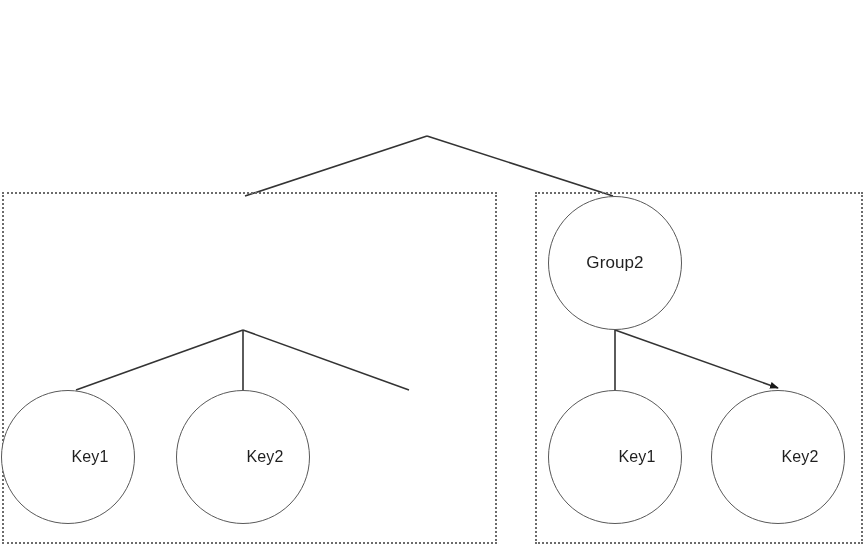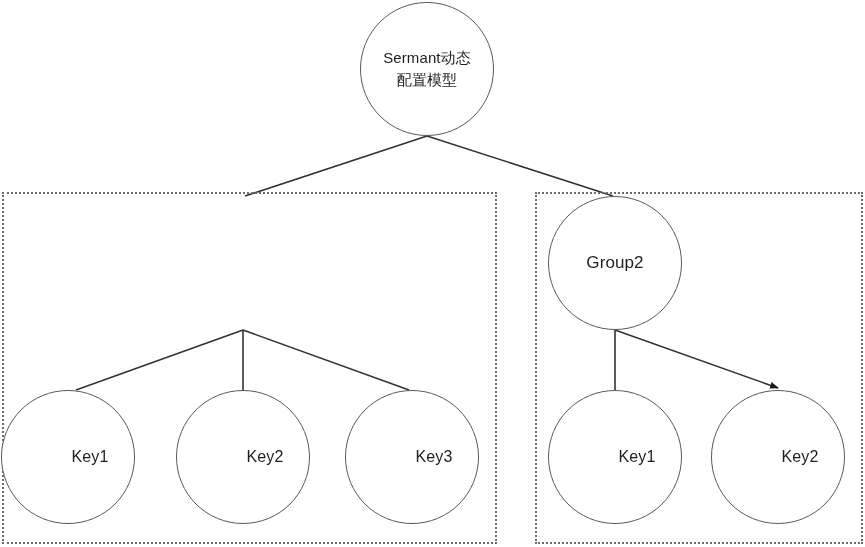--- a/index.html
+++ b/index.html
@@ -78,41 +78,34 @@
         <line x1="243" y1="330" x2="243" y2="390" stroke="#333333"></line>
         <line x1="243" y1="330" x2="409" y2="390" stroke="#333333"></line>
         <line x1="615" y1="330" x2="615" y2="390" stroke="#333333"></line>
         <line x1="615" y1="330" x2="778" y2="388" stroke="#333333" marker-end="url(#arrowhead)"></line>
       </g>
   </svg>
 
   <div class="group-box" id="box-0" style="left: 2px; top: 192px; width: 495px; height: 352px; border-color: rgb(107, 107, 107);"></div>
   <div class="group-box" id="box-1" style="left: 535px; top: 192px; width: 328px; height: 352px; border-color: rgb(107, 107, 107);"></div>
 
-  <div class="node root-node" id="node-root" style="left: 360px; top: 2px; width: 134px; height: 134px;">
-    <span class="node-label">Sermant动态
-配置模型</span>
-  </div>
 
 
   <div class="node group-node" id="node-group2" style="left: 548px; top: 196px; width: 134px; height: 134px;">
     <span class="node-label">Group2</span>
   </div>
 
   <div class="node key-node" id="node-g1-key1" style="left: 1px; top: 390px; width: 134px; height: 134px;">
     <span class="node-label">Key1</span>
   </div>
 
   <div class="node key-node" id="node-g1-key2" style="left: 176px; top: 390px; width: 134px; height: 134px;">
     <span class="node-label">Key2</span>
   </div>
 
-  <div class="node key-node" id="node-g1-key3" style="left: 345px; top: 390px; width: 134px; height: 134px;">
-    <span class="node-label">Key3</span>
-  </div>
 
   <div class="node key-node" id="node-g2-key1" style="left: 548px; top: 390px; width: 134px; height: 134px;">
     <span class="node-label">Key1</span>
   </div>
 
   <div class="node key-node" id="node-g2-key2" style="left: 711px; top: 390px; width: 134px; height: 134px;">
     <span class="node-label">Key2</span>
   </div>
 
 </div>

